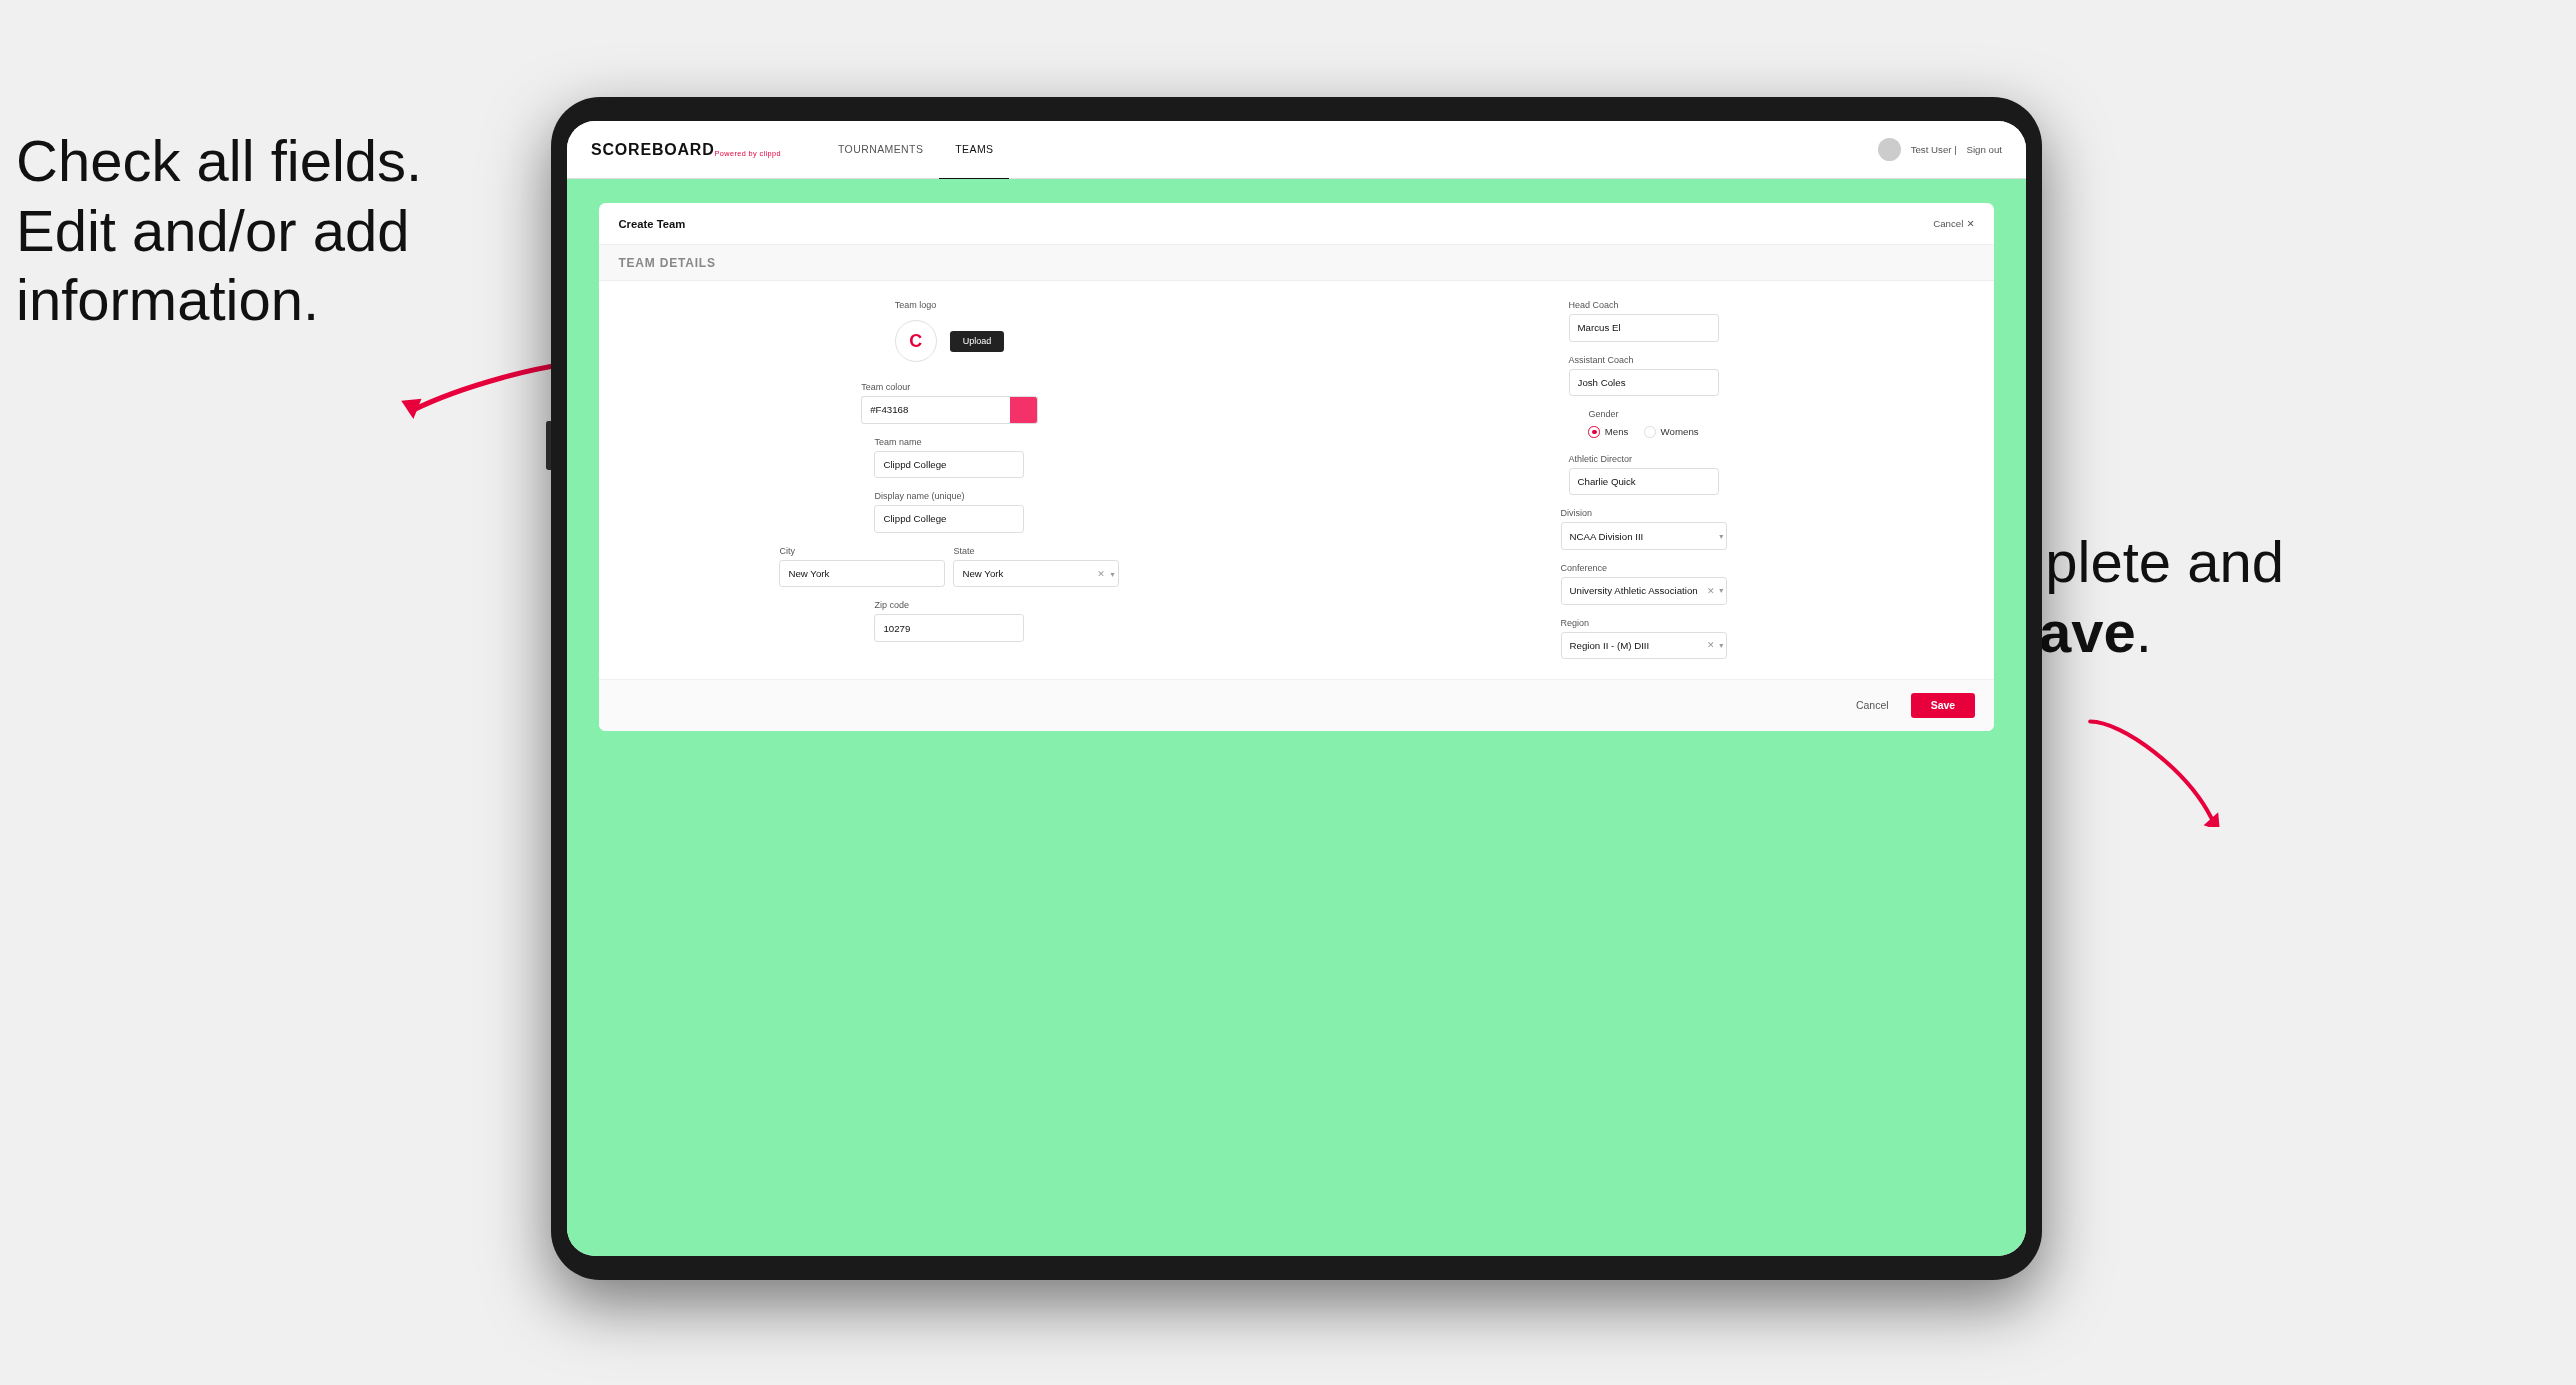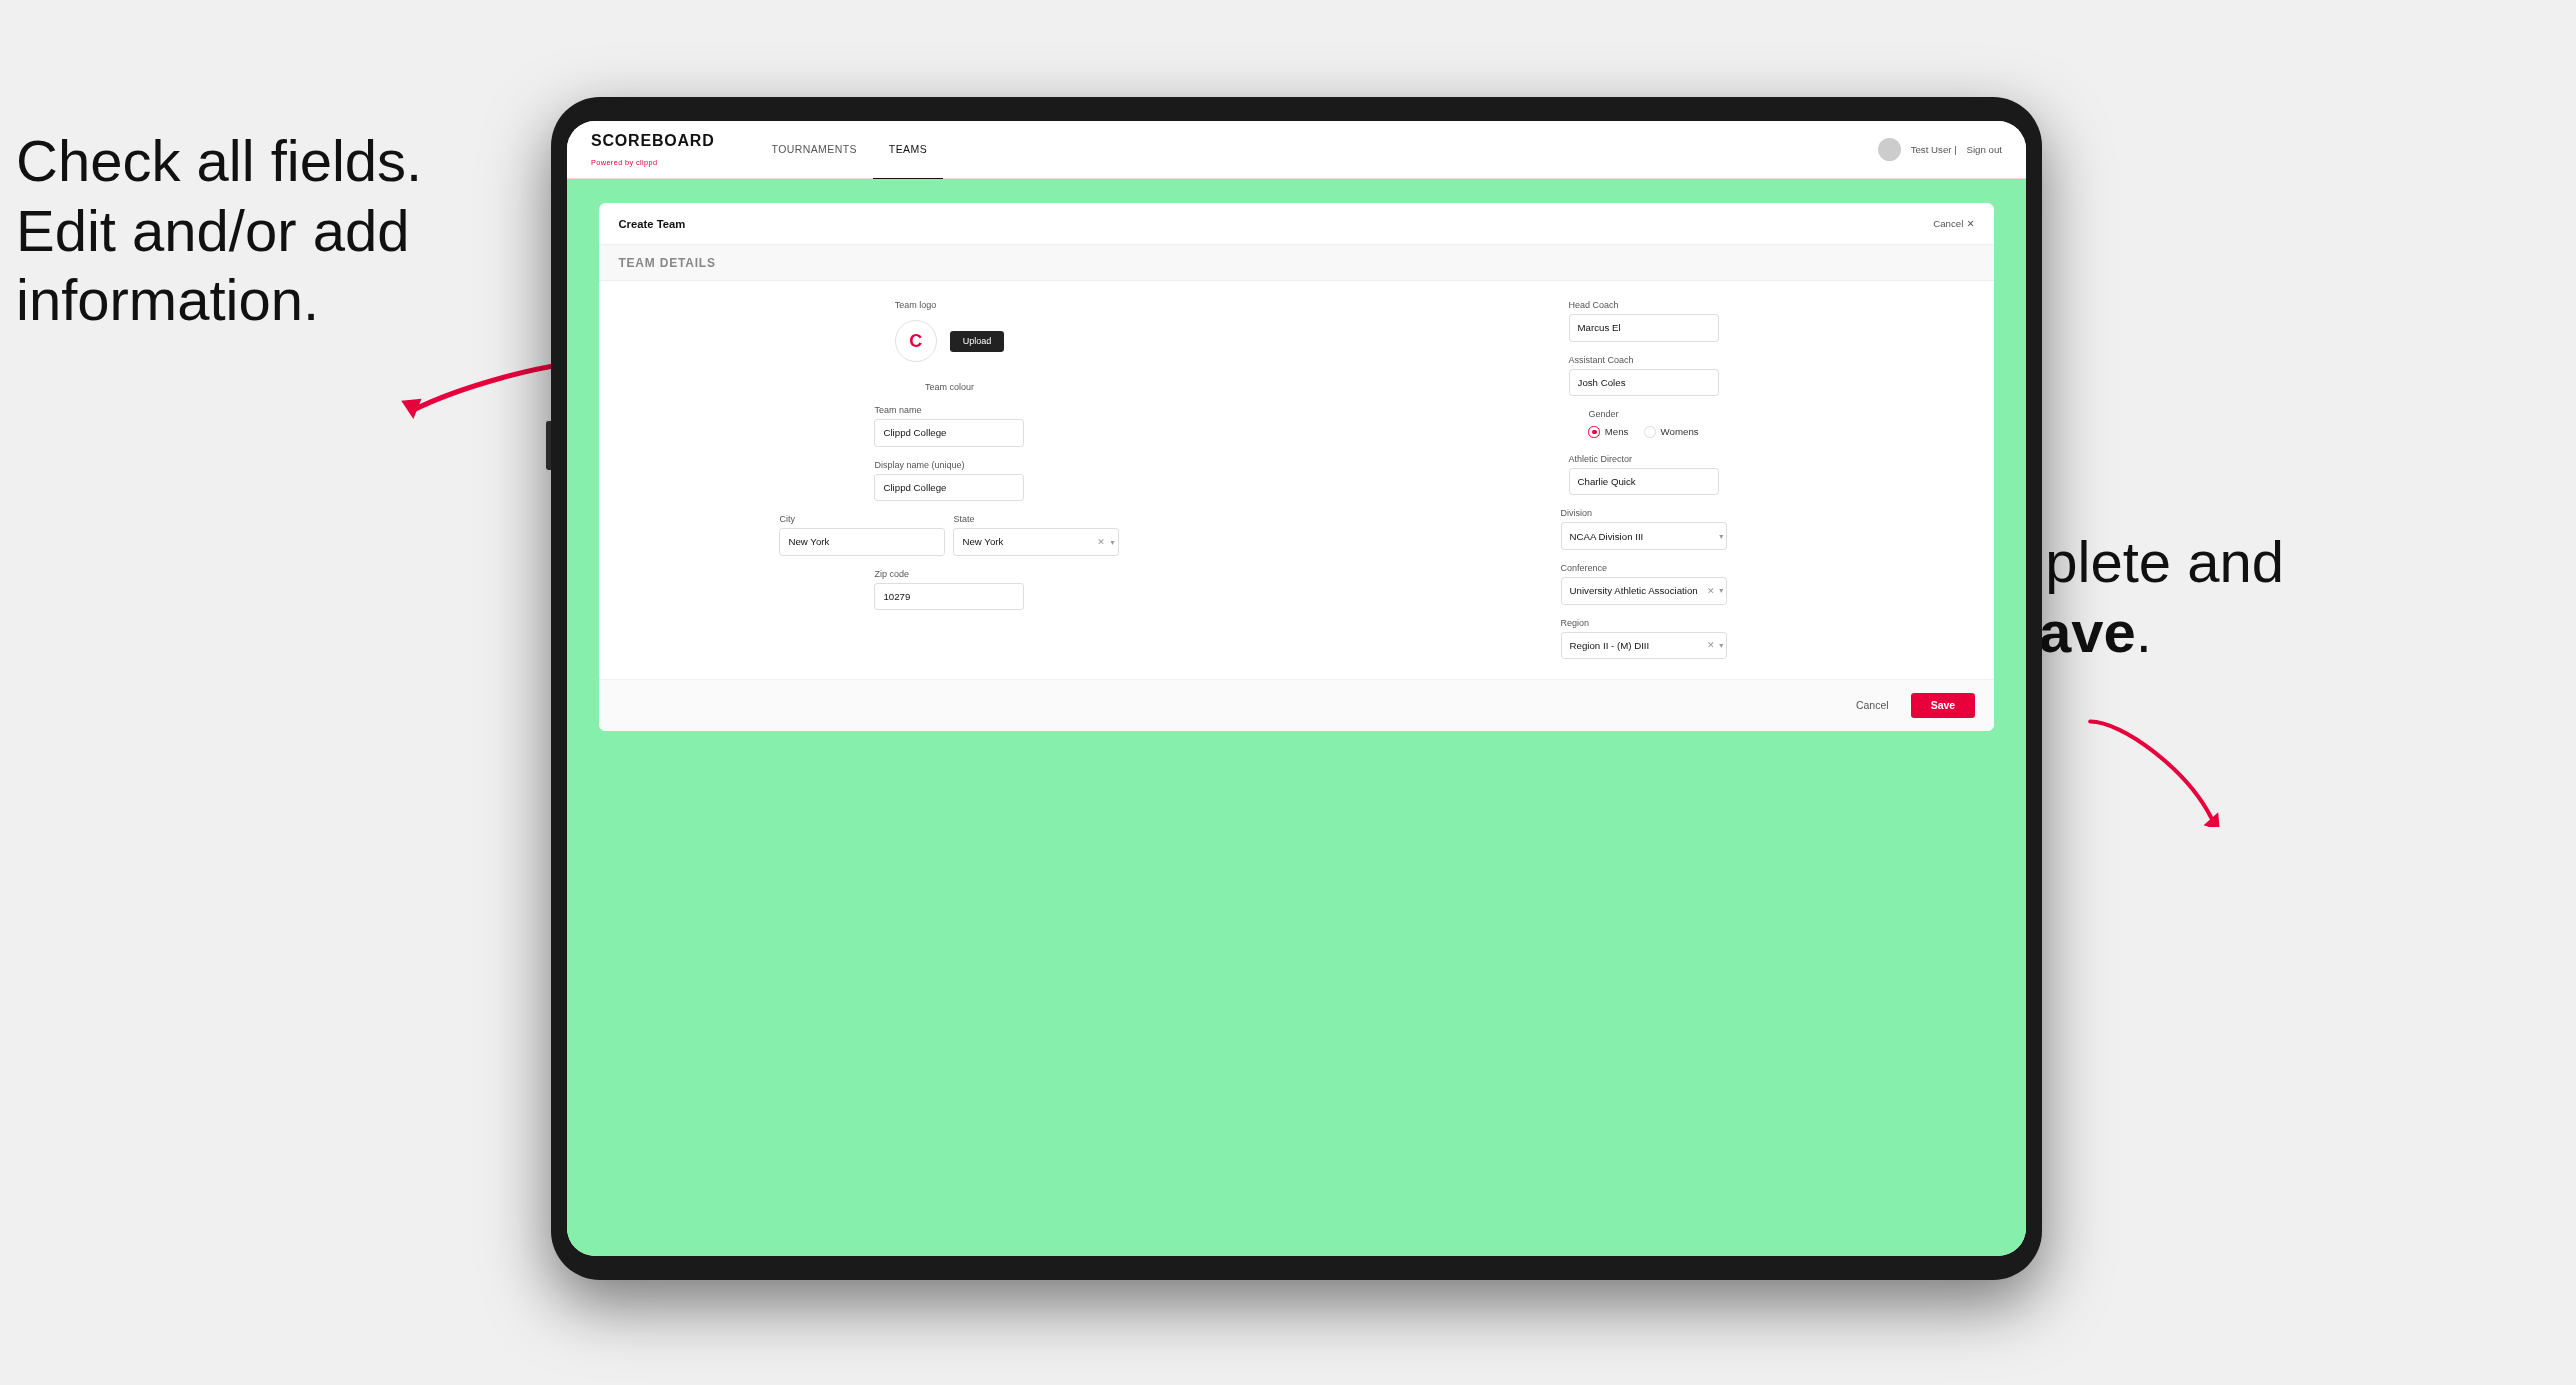--- a/index.html
+++ b/index.html
@@ -78,21 +78,20 @@
       border-bottom: 0.8px solid #e0e0e0;
       padding: 0 24px;
       display: flex;
       align-items: center;
       height: 58px;
       flex-shrink: 0;
     }
 
     .logo-area {
       display: flex;
-      flex-direction: column;
       margin-right: 41px;
     }
 
     .logo-main {
       font-size: 16px;
       font-weight: 900;
       color: #111;
       letter-spacing: 0.8px;
       text-transform: uppercase;
     }
@@ -541,20 +540,24 @@
             <div class="form-group">
               <label class="form-label">Team logo</label>
               <div class="logo-upload-area">
                 <div class="logo-circle">C</div>
                 <button class="upload-btn">Upload</button>
               </div>
             </div>
 
             <div class="form-group">
               <label class="form-label">Team colour</label>
+              <div class="color-input-row">
+                <input class="color-text-input" type="text" value="#F43168" style="">
+                <div class="color-swatch"></div>
+              </div>
             </div>
 
             <div class="form-group">
               <label class="form-label">Team name</label>
               <input class="form-input" type="text" value="Clippd College" style="">
             </div>
 
             <div class="form-group">
               <label class="form-label">Display name (unique)</label>
               <input class="form-input" type="text" value="Clippd College" style="">

